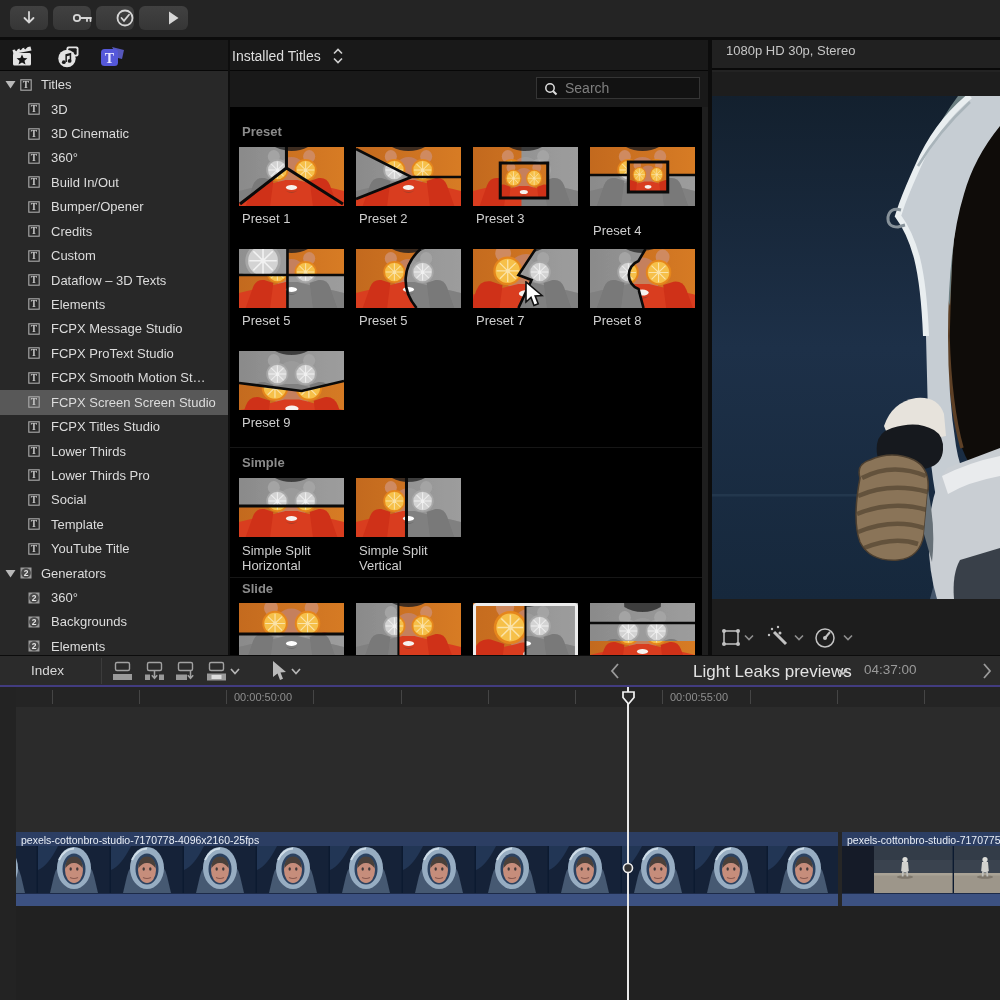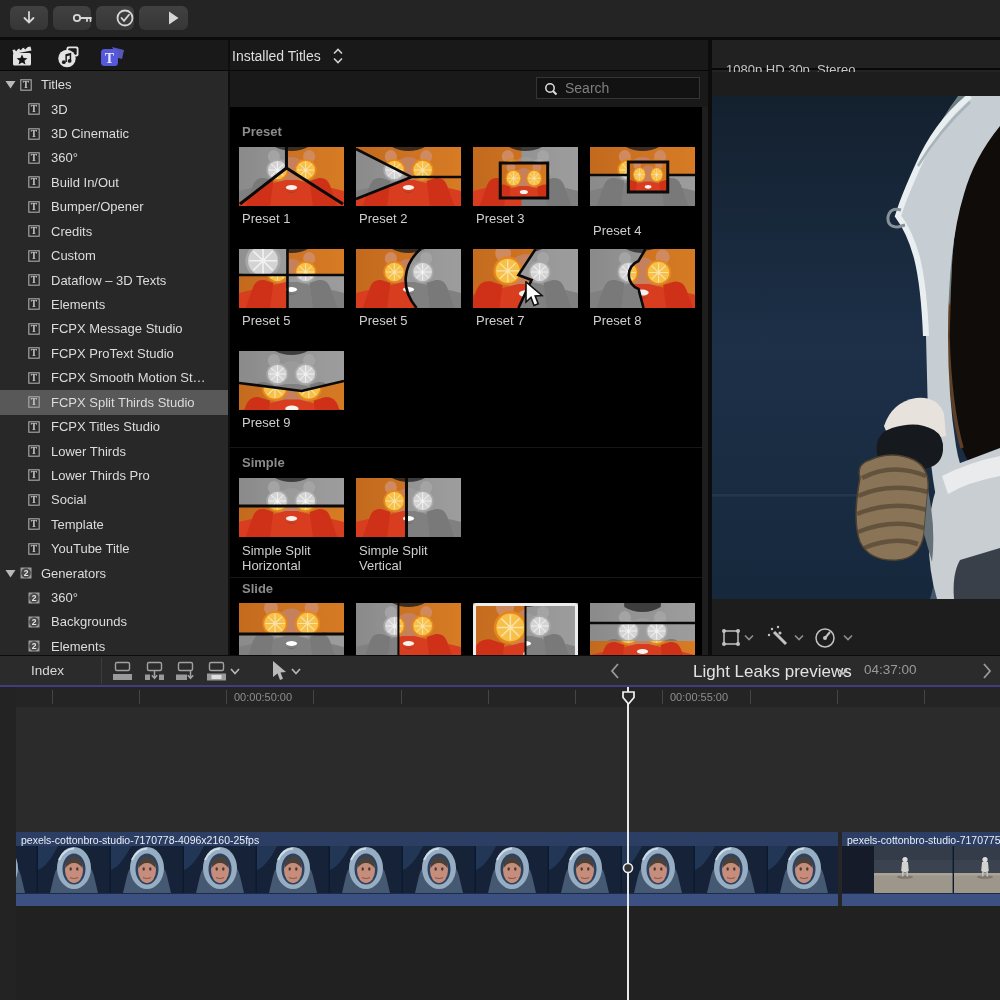--- a/index.html
+++ b/index.html
@@ -247,21 +247,21 @@
           <rect x="0.8" y="0.8" width="10.4" height="10.4" fill="none" stroke="#ababab" stroke-width="1.1"></rect>
           <text x="6" y="9.3" font-family="Liberation Serif,serif" font-size="9.5" font-weight="bold" fill="#c9c9c9" text-anchor="middle">T</text>
         </svg>
         <span style="position:absolute;left:51px">FCPX Smooth Motion St…</span>
       </div>
       <div class="row" style="top:318.66px;background:#585858;">
         <svg style="position:absolute;left:28px;top:6.5px" width="12" height="12" viewBox="0 0 12 12">
           <rect x="0.8" y="0.8" width="10.4" height="10.4" fill="none" stroke="#ababab" stroke-width="1.1"></rect>
           <text x="6" y="9.3" font-family="Liberation Serif,serif" font-size="9.5" font-weight="bold" fill="#c9c9c9" text-anchor="middle">T</text>
         </svg>
-        <span style="position:absolute;left:51px">FCPX Split Thirds Studio</span>
+        <span style="position:absolute;left:51px">FCPX Screen Screen Studio</span>
       </div>
       <div class="row" style="top:343.08px;">
         <svg style="position:absolute;left:28px;top:6.5px" width="12" height="12" viewBox="0 0 12 12">
           <rect x="0.8" y="0.8" width="10.4" height="10.4" fill="none" stroke="#ababab" stroke-width="1.1"></rect>
           <text x="6" y="9.3" font-family="Liberation Serif,serif" font-size="9.5" font-weight="bold" fill="#c9c9c9" text-anchor="middle">T</text>
         </svg>
         <span style="position:absolute;left:51px">FCPX Titles Studio</span>
       </div>
       <div class="row" style="top:367.5px;">
         <svg style="position:absolute;left:28px;top:6.5px" width="12" height="12" viewBox="0 0 12 12">
@@ -507,21 +507,21 @@
         <g clip-path="url(#cps4)">
           <use href="#scene" transform="translate(0,8)"></use>
         </g>
         <path d="M0,20 H104" stroke="#0a0a0a" stroke-width="2.5" fill="none"></path>
       </svg>
     </div>
 <div class="abs" style="left:702px;top:107px;width:6px;height:548px;background:#1e1e1e"></div>
 <div class="abs" style="left:708px;top:40px;width:4px;height:615px;background:#0c0c0c"></div>
 
 <div class="abs" style="left:712px;top:40px;width:288px;height:30px;background:#212121;border-bottom:2px solid #090909">
-  <div class="lbl" style="left:14px;top:22px;color:#c6c6c6">1080p HD 30p, Stereo</div>
+  <div class="lbl" style="left:14px;top:3px;color:#c6c6c6">1080p HD 30p, Stereo</div>
 </div>
 <div class="abs" style="left:712px;top:72px;width:288px;height:583px;background:#1d1d1d"></div>
 <svg class="abs" id="viewer" style="left:712px;top:96px" width="288" height="503" viewBox="0 0 288 503">
       <defs>
         <linearGradient id="sky" x1="0" y1="0" x2="0" y2="1">
           <stop offset="0" stop-color="#13202e"></stop>
           <stop offset="0.5" stop-color="#1d3048"></stop>
           <stop offset="1" stop-color="#16283c"></stop>
         </linearGradient>
       </defs>

